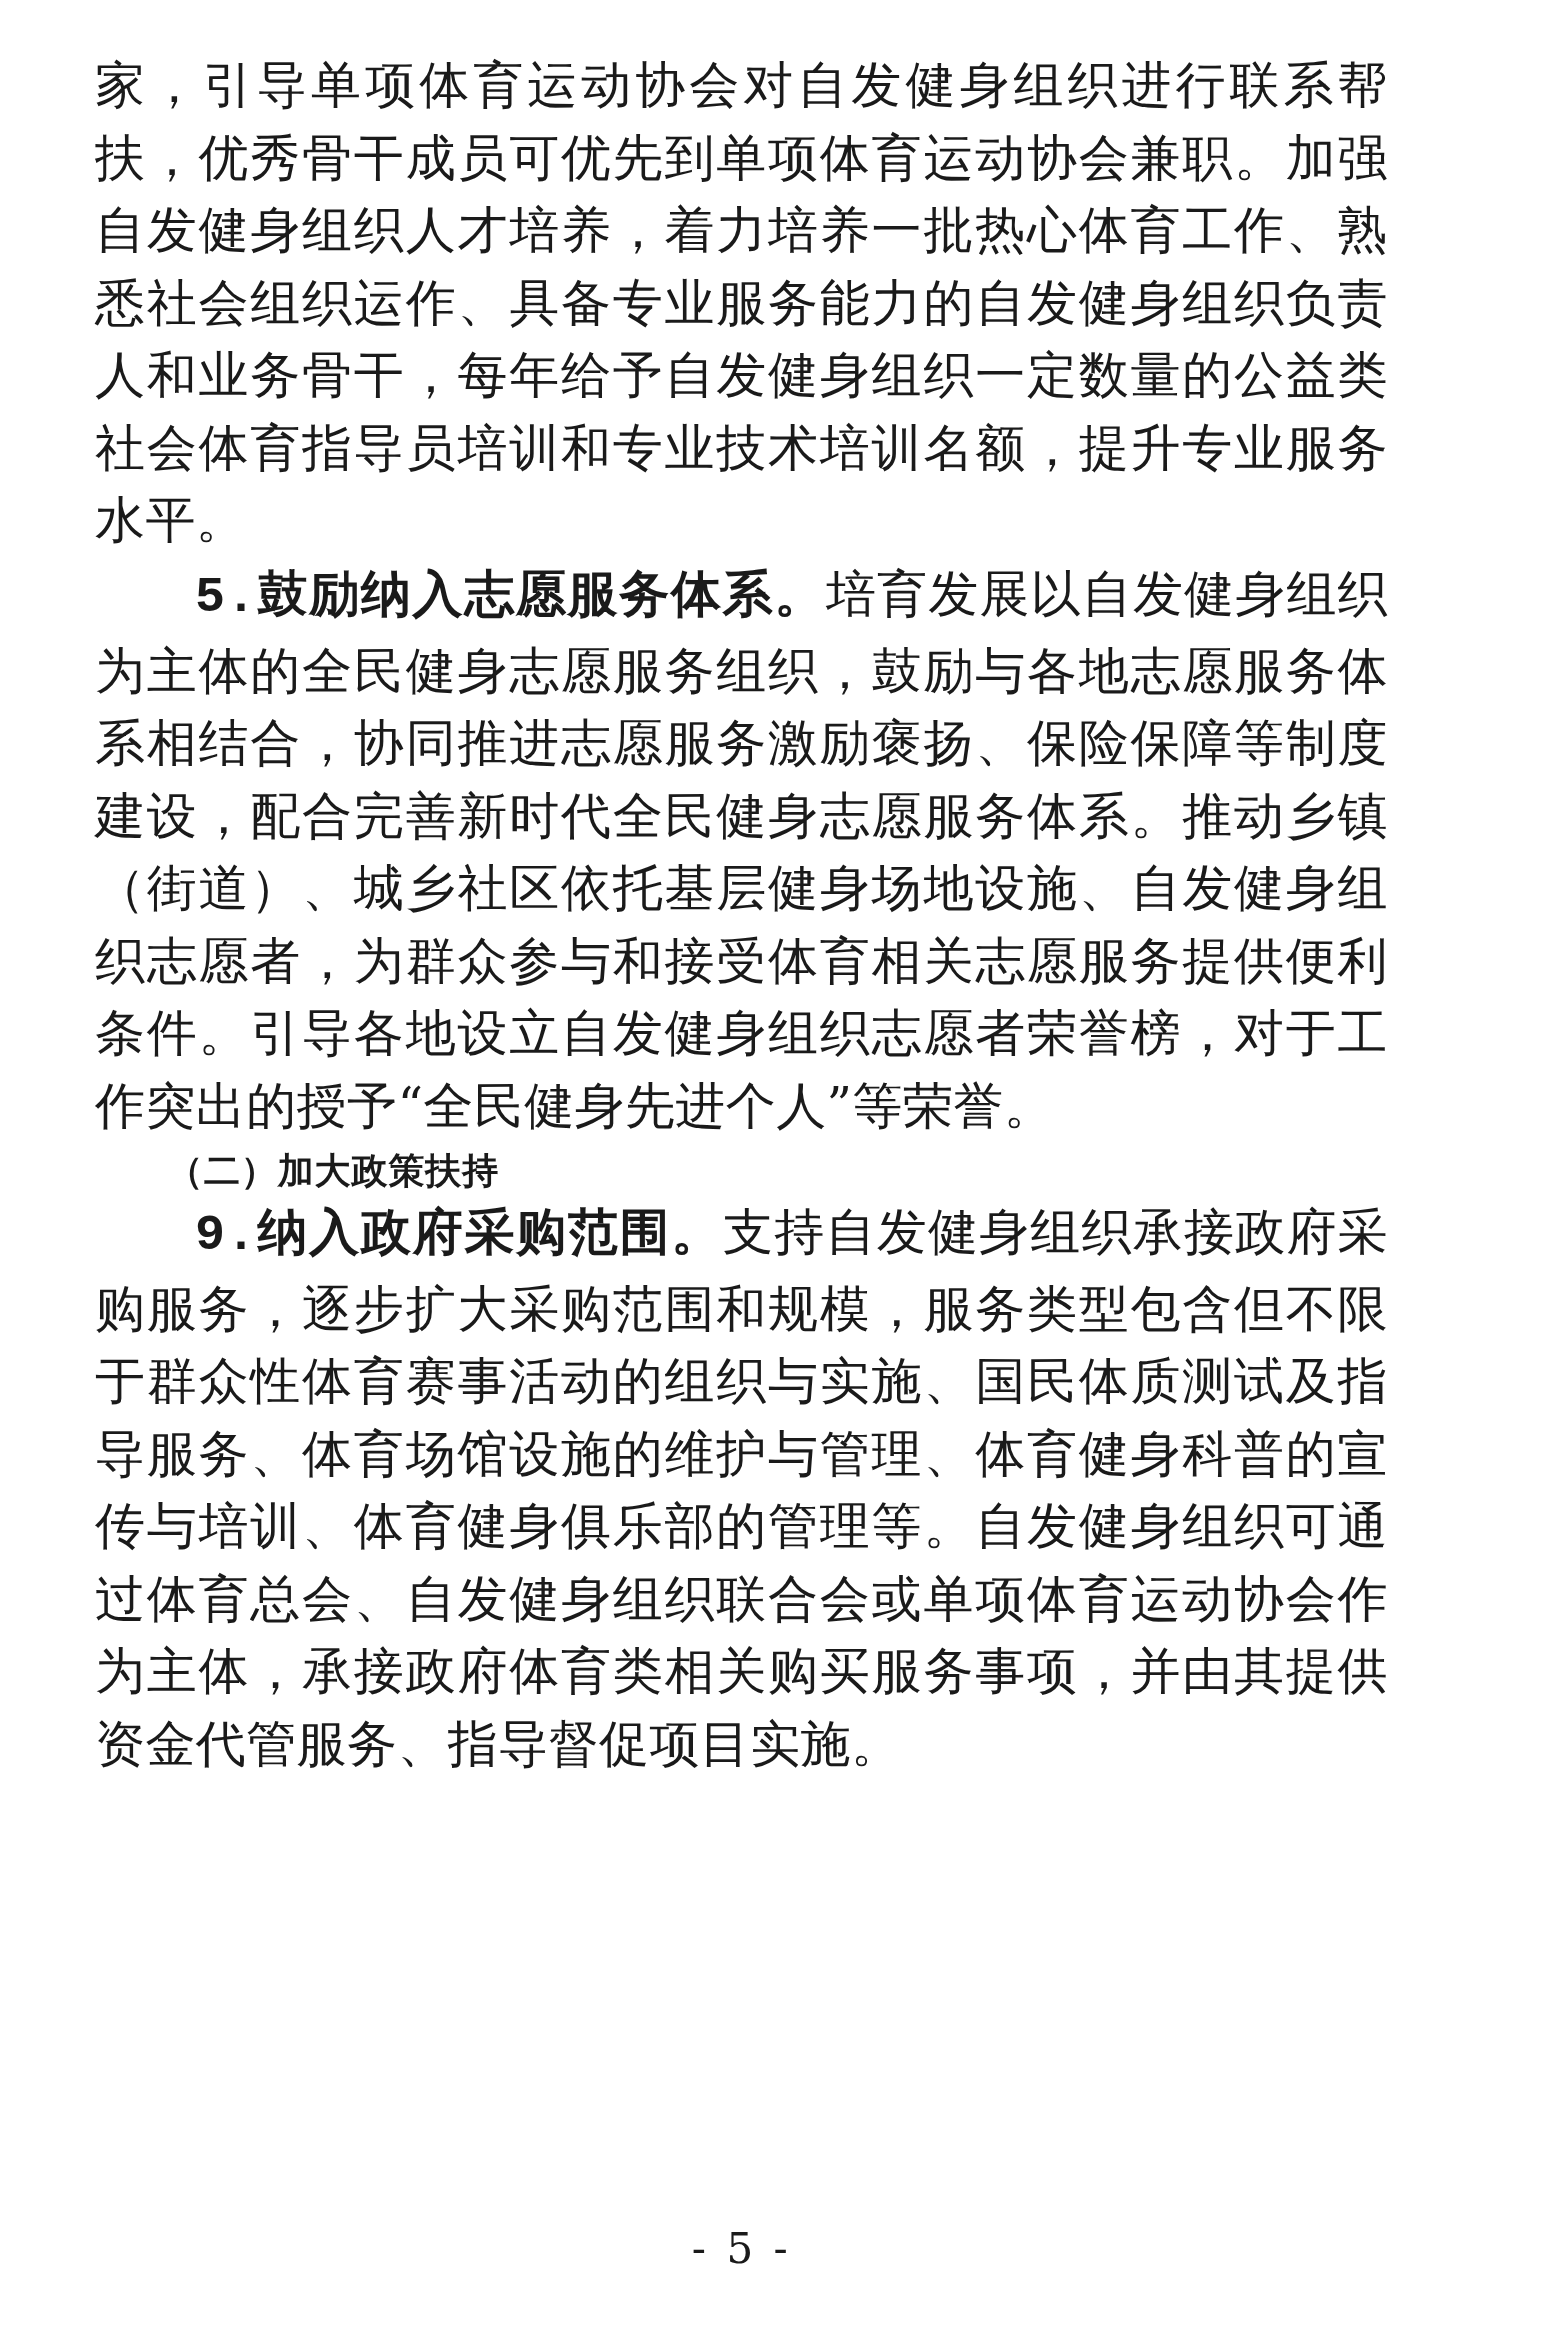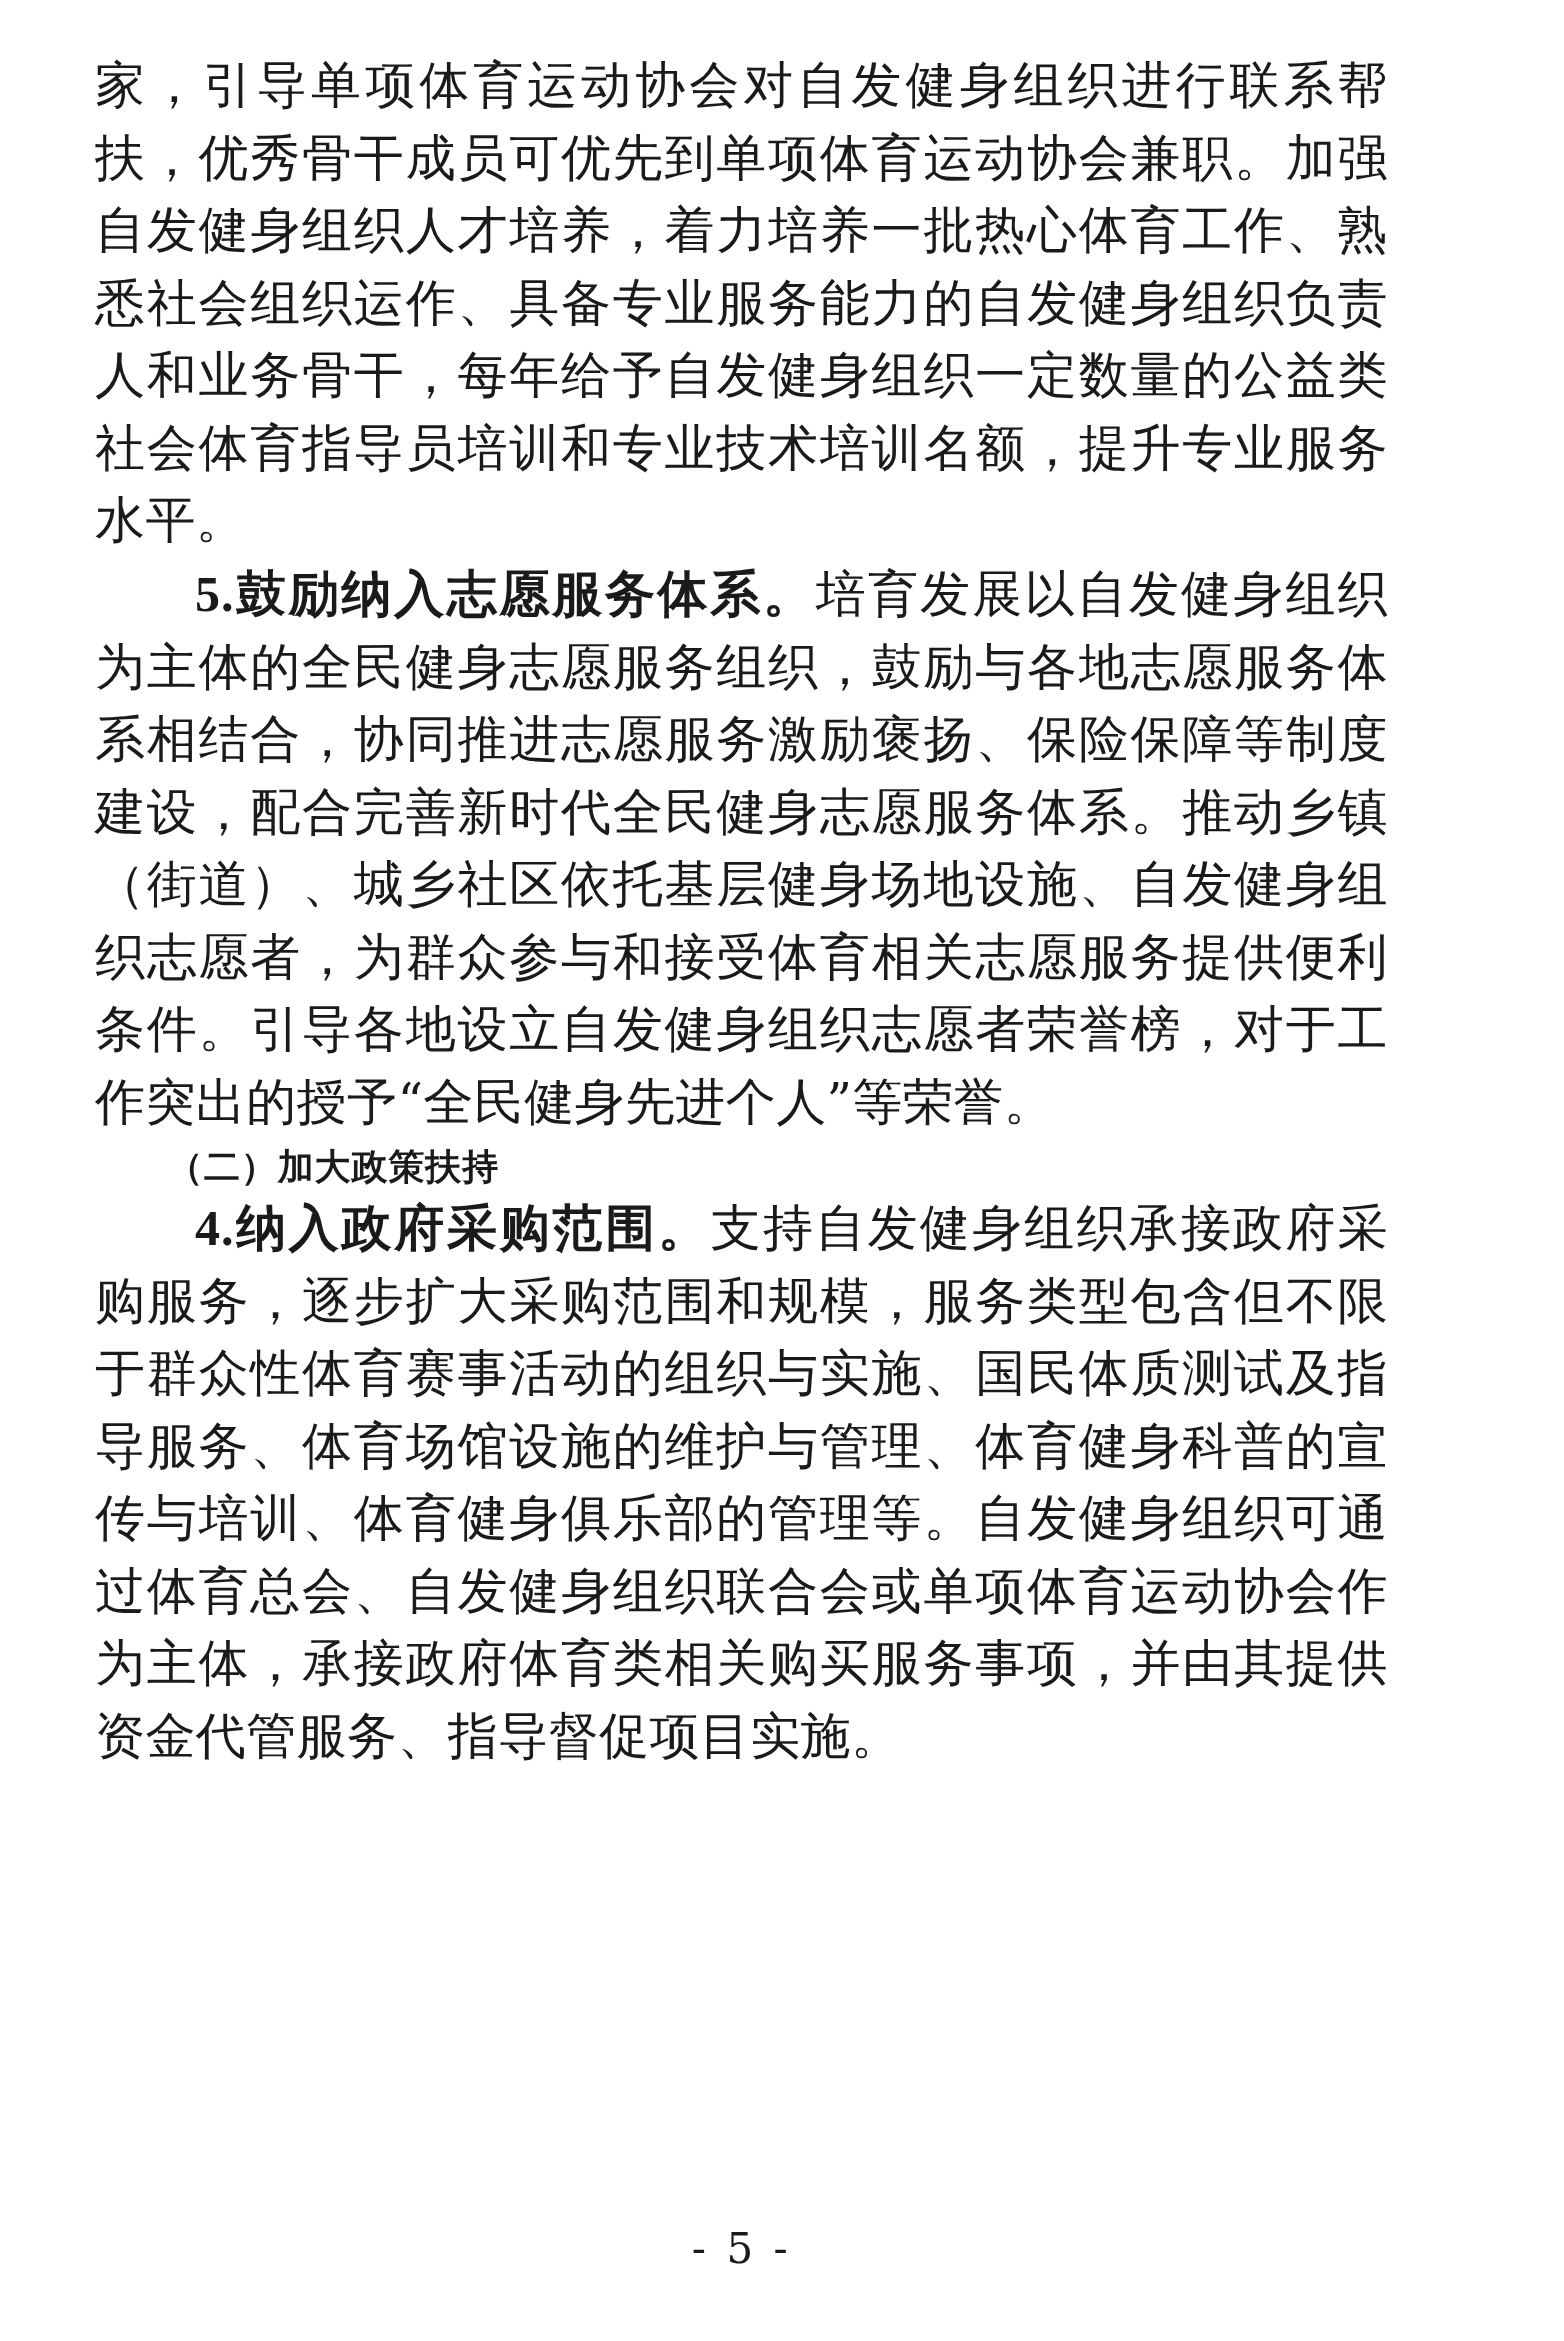--- a/index.html
+++ b/index.html
@@ -37,21 +37,21 @@
   }
   .indent {
     text-indent: 2em;
   }
   .hang {
     
     text-indent: 0;
   }
   .lead {
     font-weight: 700;
-    font-family: Liberation Serif, serif;
+    font-family: Liberation Mono, monospace;
     letter-spacing: 0.9px;
   }
   .section-head {
     font-size: 36px;
     line-height: 1.45;
     font-weight: 700;
     text-indent: 2em;
     margin: 0 0 0 0;
     letter-spacing: 0.9px;
   }
@@ -78,21 +78,21 @@
 
   <p class="body-text para indent">
     <span class="lead">5.鼓励纳入志愿服务体系。</span><span>培育发展以自发健身组织为主体的全民健身志愿服务组织，鼓励与各地志愿服务体系相结合，协同推进志愿服务激励褒扬、保险保障等制度建设，配合完善新时代全民健身志愿服务体系。推动乡镇（街道）、城乡社区依托基层健身场地设施、自发健身组织志愿者，为群众参与和接受体育相关志愿服务提供便利条件。引导各地设立自发健身组织志愿者荣誉榜，对于工作突出的授予“全民健身先进个人”等荣誉。</span>
   </p>
 
   <p class="section-head">
     <span>（二）加大政策扶持</span>
   </p>
 
   <p class="body-text para indent">
-    <span class="lead">4.纳入政府采购范围。</span><span>支持自发健身组织承接政府采购服务，逐步扩大采购范围和规模，服务类型包含但不限于群众性体育赛事活动的组织与实施、国民体质测试及指导服务、体育场馆设施的维护与管理、体育健身科普的宣传与培训、体育健身俱乐部的管理等。自发健身组织可通过体育总会、自发健身组织联合会或单项体育运动协会作为主体，承接政府体育类相关购买服务事项，并由其提供资金代管服务、指导督促项目实施。</span>
+    <span class="lead">9.纳入政府采购范围。</span><span>支持自发健身组织承接政府采购服务，逐步扩大采购范围和规模，服务类型包含但不限于群众性体育赛事活动的组织与实施、国民体质测试及指导服务、体育场馆设施的维护与管理、体育健身科普的宣传与培训、体育健身俱乐部的管理等。自发健身组织可通过体育总会、自发健身组织联合会或单项体育运动协会作为主体，承接政府体育类相关购买服务事项，并由其提供资金代管服务、指导督促项目实施。</span>
   </p>
 
   <div class="spacer"></div>
 
   <div class="page-number">- 5 -</div>
 
 </div>
 
 
 </body></html>

